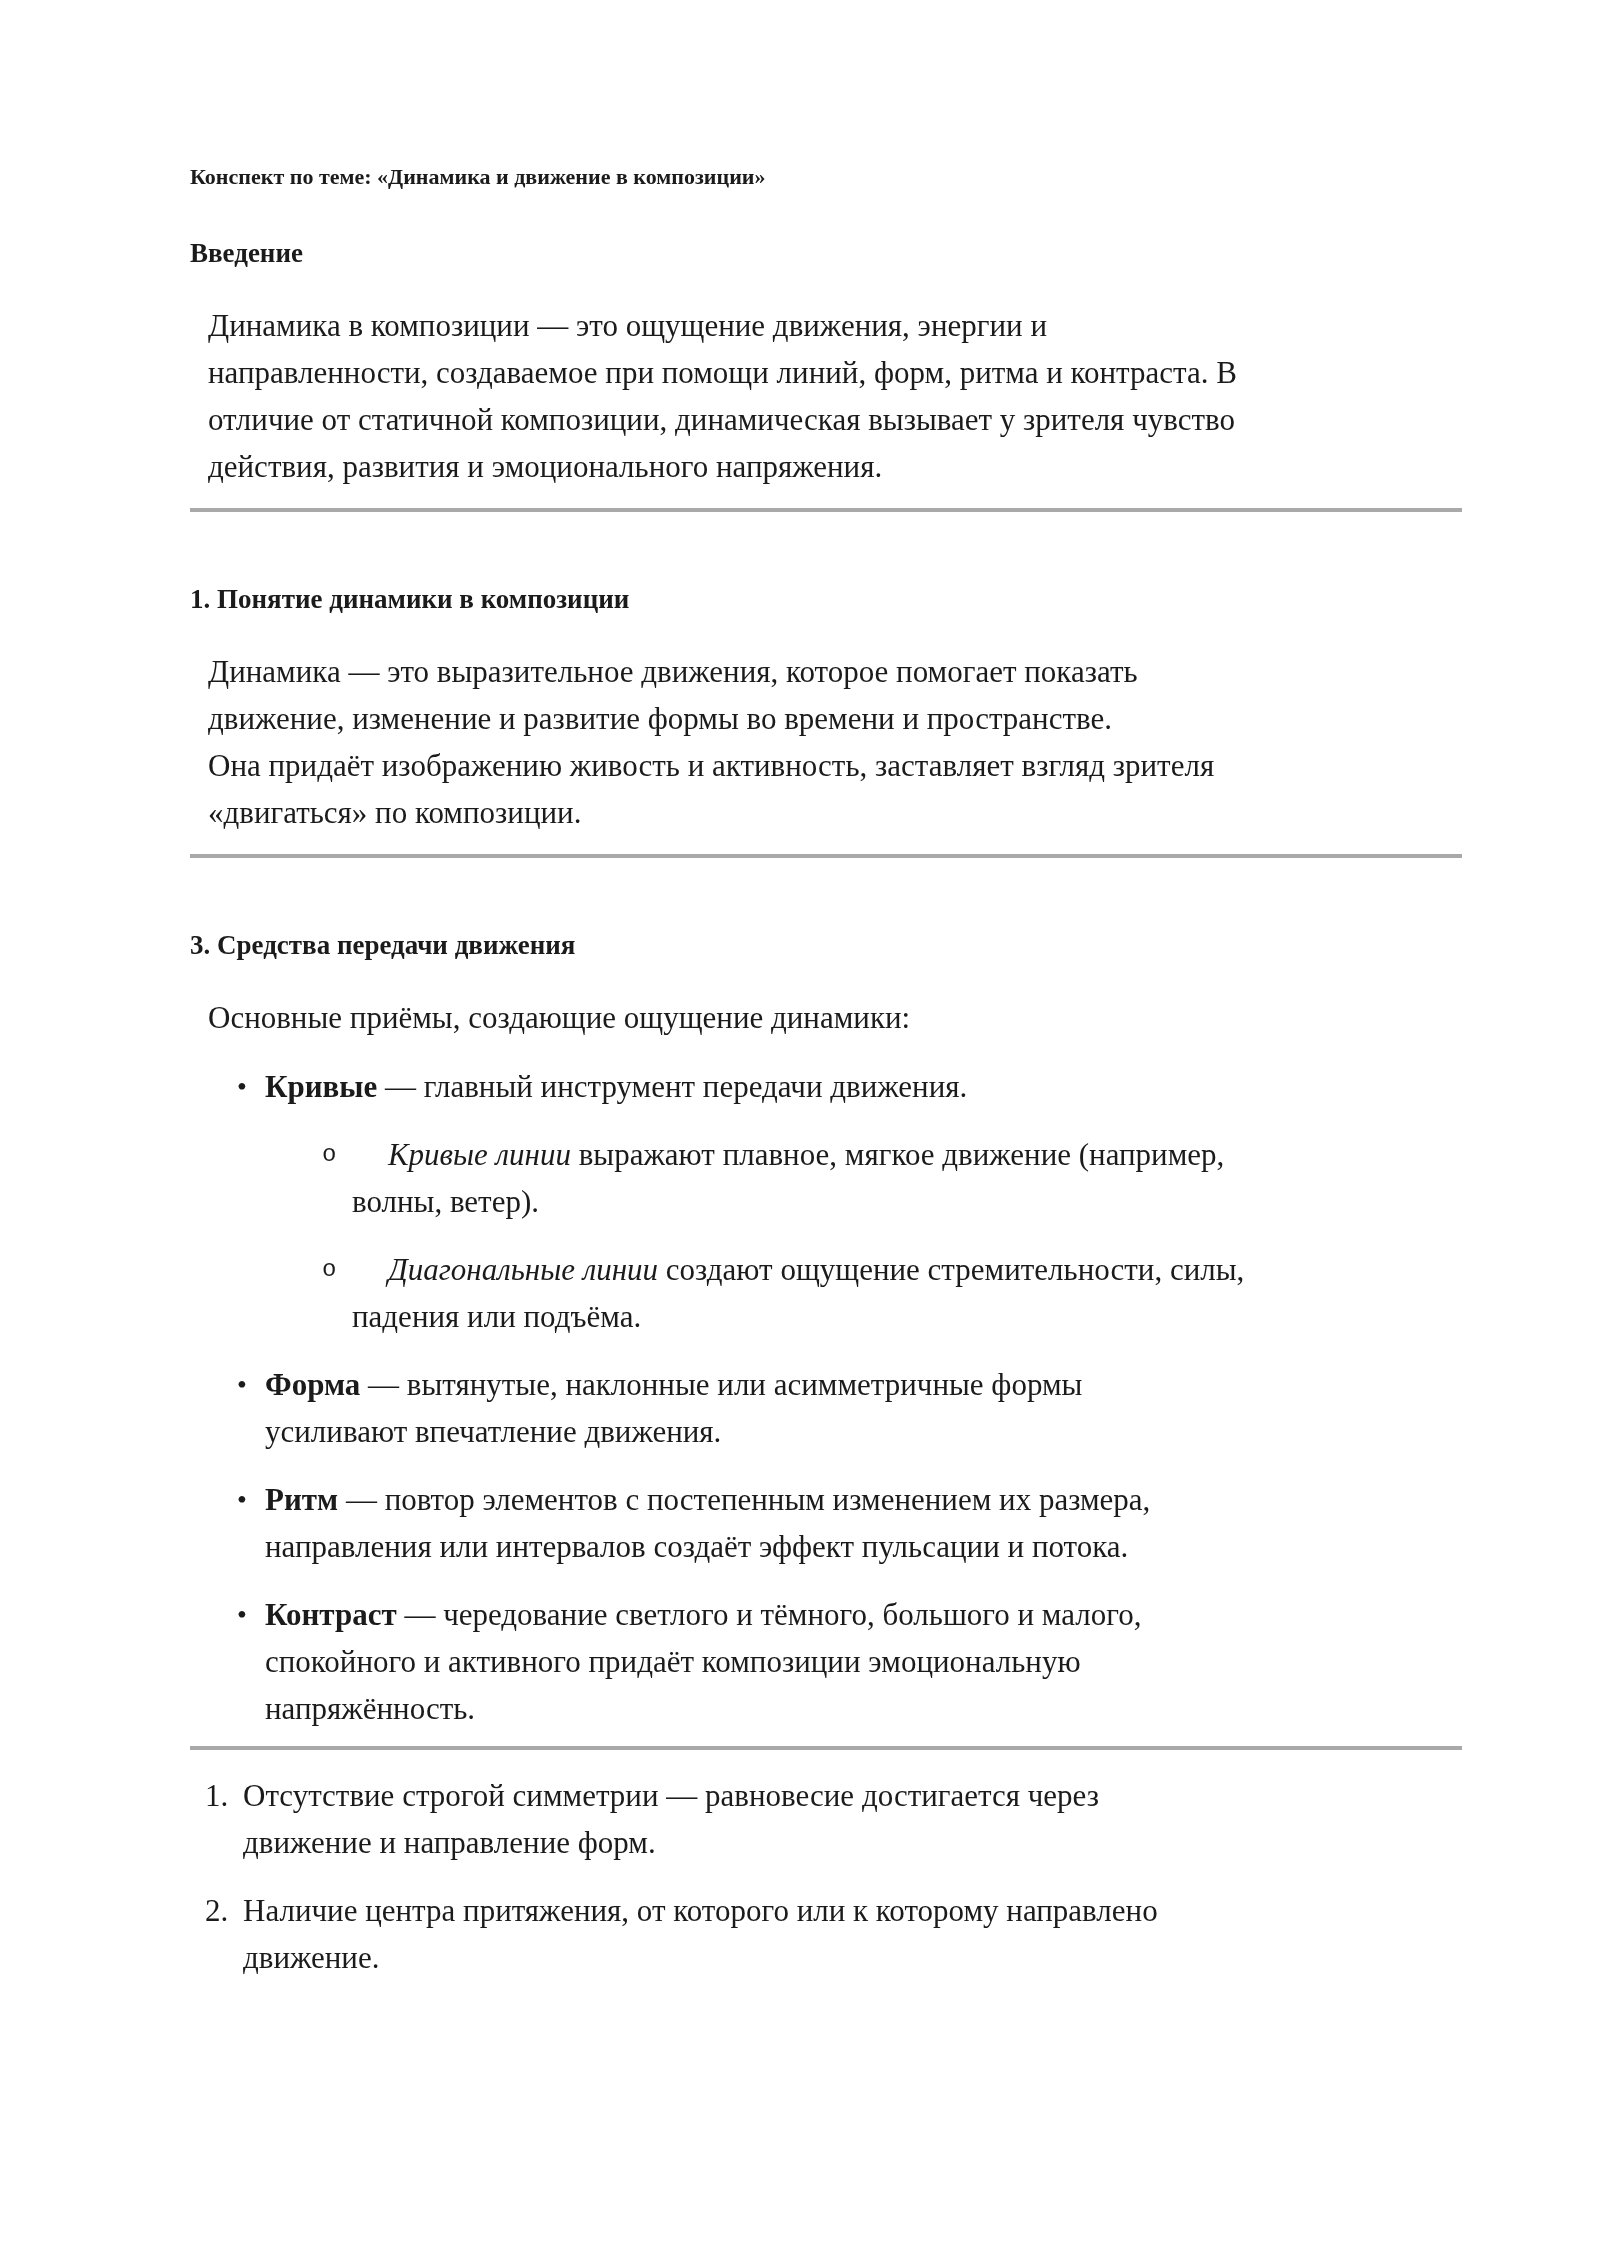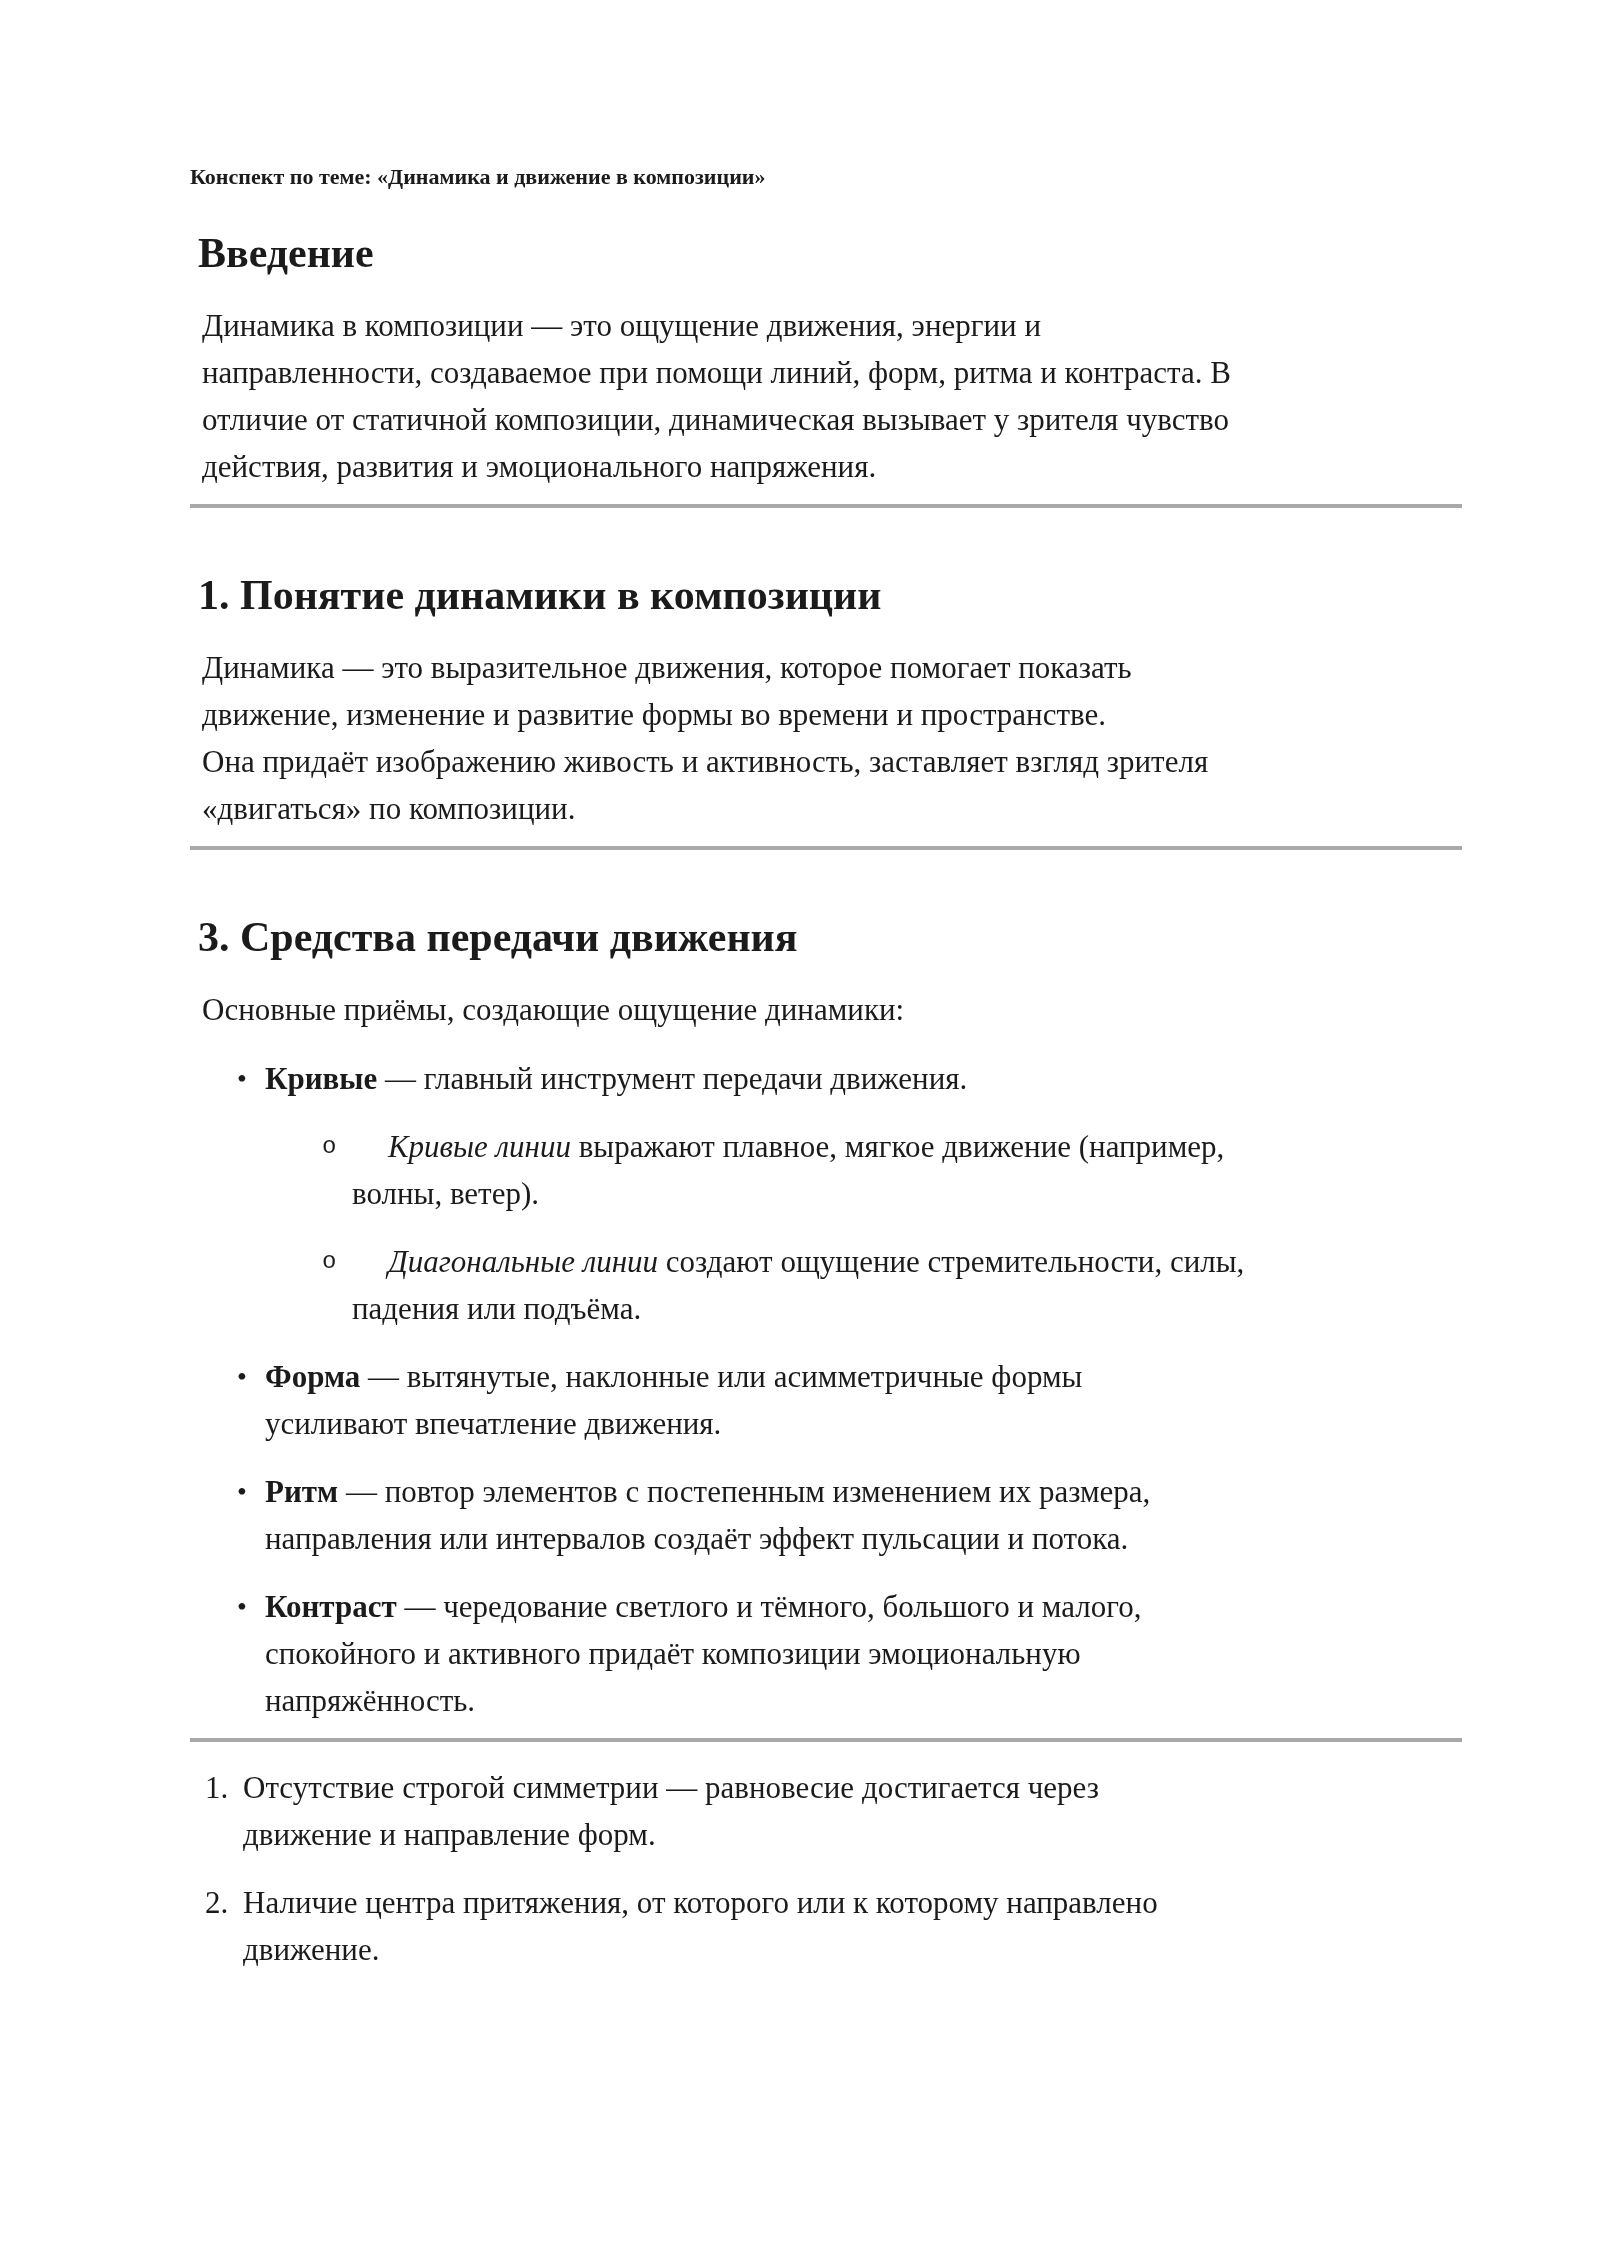--- a/index.html
+++ b/index.html
@@ -20,28 +20,28 @@
     font-size: 31px;
     line-height: 47px;
   }
   .doc-title {
     font-size: 22px;
     line-height: 50px;
     font-weight: bold;
     margin: 0 0 26px 0;
   }
   .sec-heading {
-    font-size: 42px;
+    font-size: 27px;
     line-height: 50px;
     font-weight: bold;
-    margin: 0 0 24px 8px;
+    margin: 0 0 24px 0;
   }
   .after-rule { margin-top: 62px; }
   .para {
-    margin: 12px;
+    margin: 18px;
     white-space: pre-line;
     max-width: 1272px;
   }
   .rule {
     border: none;
     height: 4px;
     width: 1272px;
     background: #a9a9a9;
     margin: 14px 0 0 0;
   }

